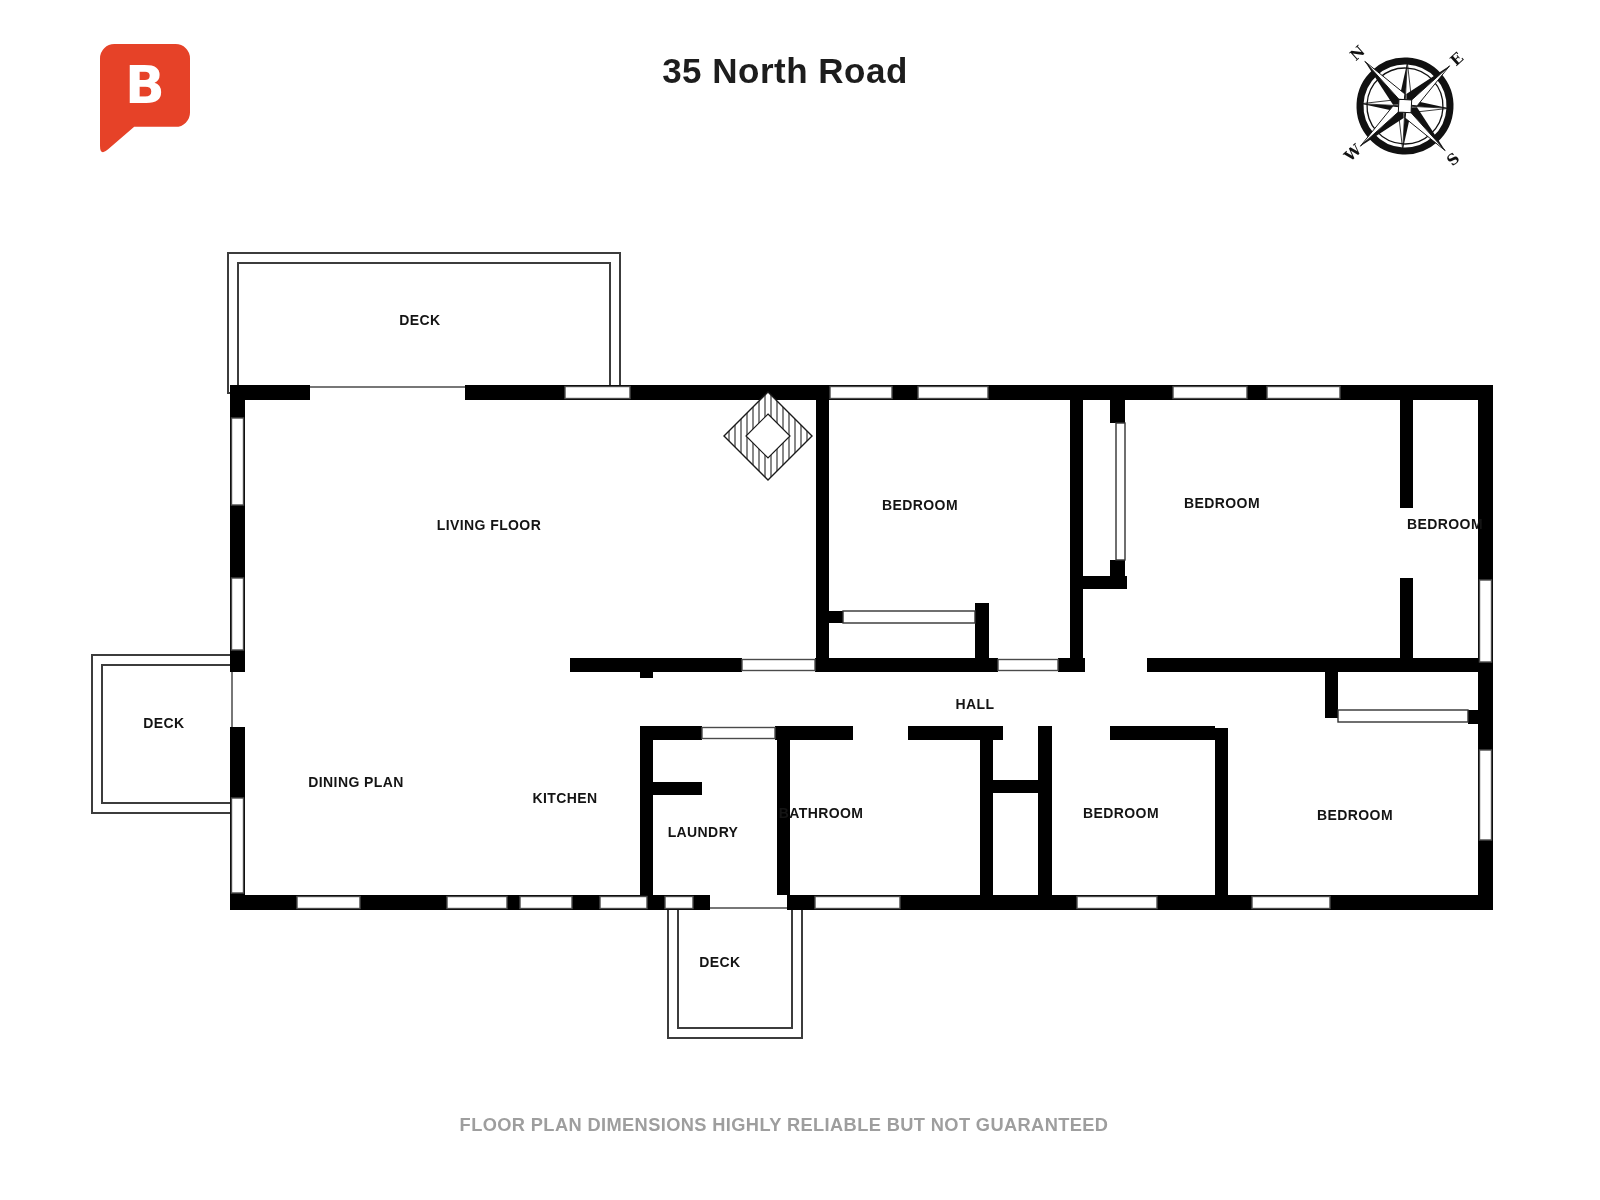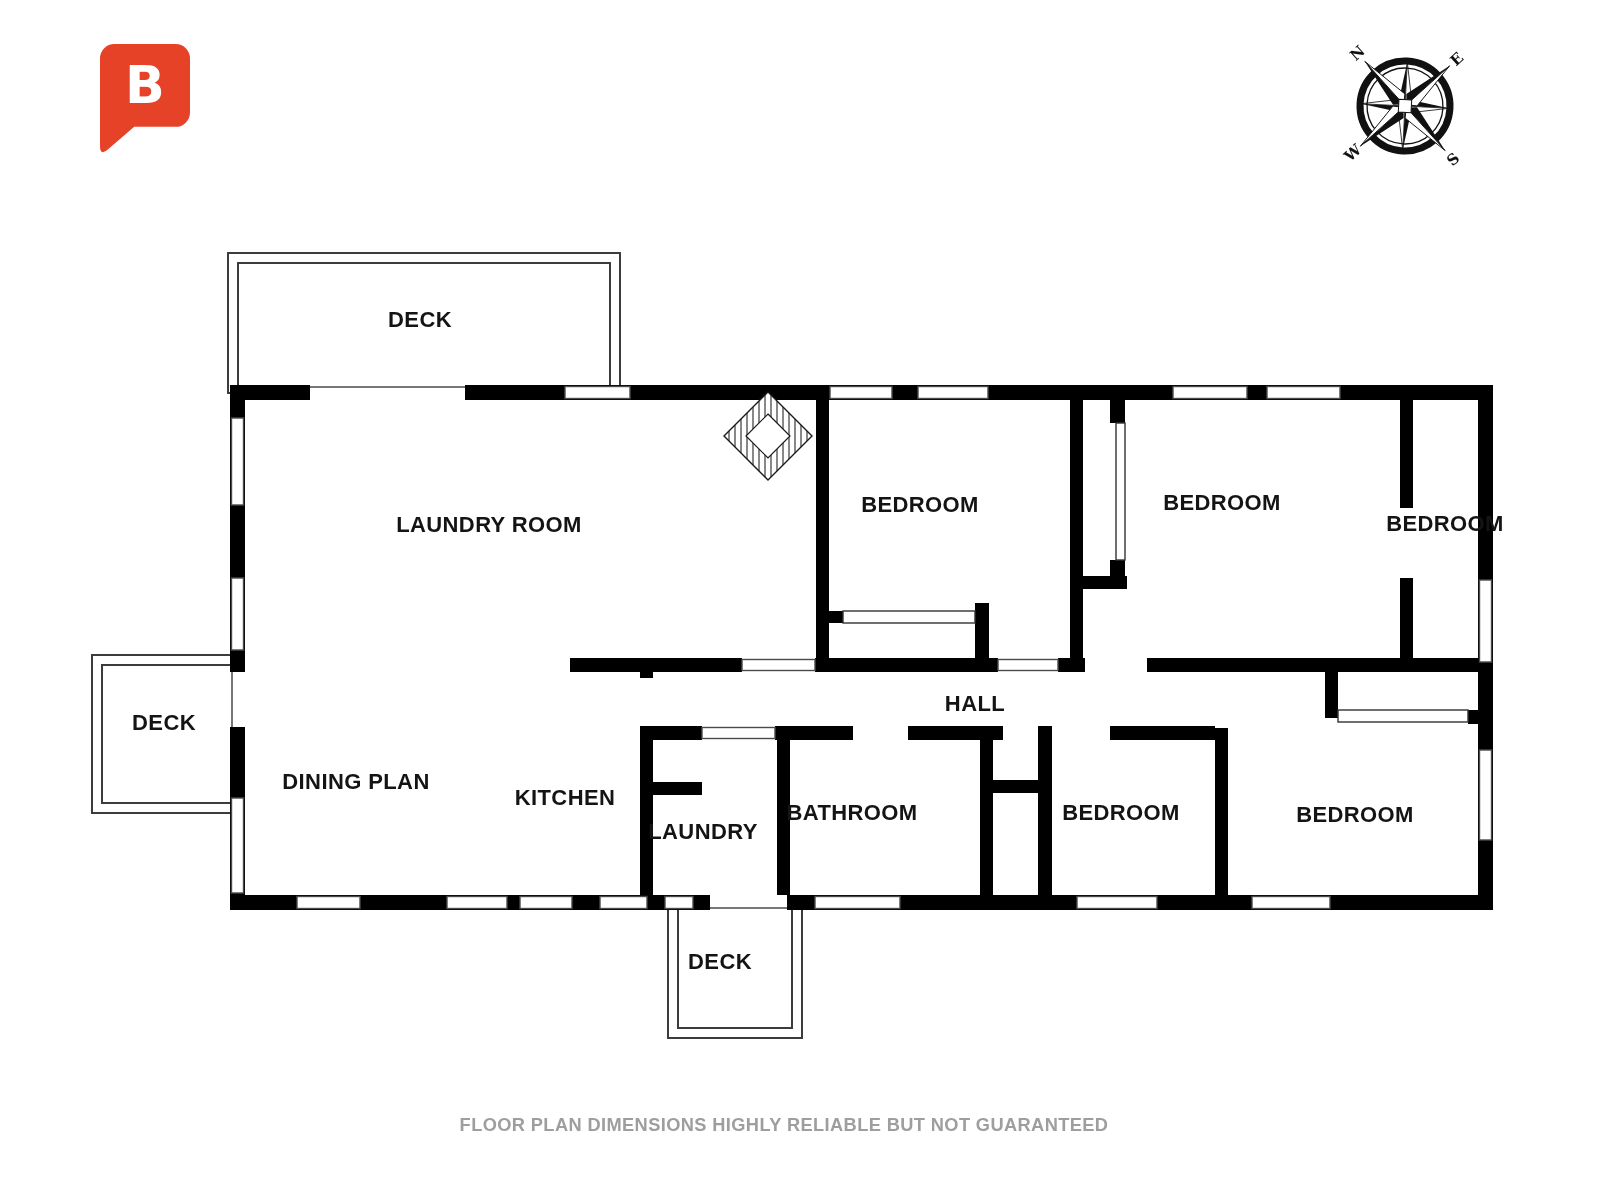--- a/index.html
+++ b/index.html
@@ -3,21 +3,21 @@
 <meta charset="utf-8">
 <style>
   html,body{margin:0;padding:0;background:#ffffff;}
   .canvas{position:relative;width:1600px;height:1200px;background:#ffffff;overflow:hidden;
           font-family:"Liberation Sans",sans-serif;}
   .plan-svg{position:absolute;left:0;top:0;}
   .title-block{position:absolute;left:785px;top:48px;transform:translateX(-50%);
                text-align:center;color:#1d1d1d;font-weight:bold;font-size:35px;line-height:46px;
                letter-spacing:0.5px;white-space:nowrap;}
   .room-label{position:absolute;transform:translate(-50%,-50%);color:#141414;
-              font-size:22px;font-weight:bold;letter-spacing:0.4px;white-space:nowrap;}
+              font-size:14px;font-weight:bold;letter-spacing:0.4px;white-space:nowrap;}
   .disclaimer{position:absolute;left:784px;top:1114px;transform:translateX(-50%) scaleX(0.96);
               color:#9e9e9e;font-size:19px;font-weight:bold;letter-spacing:0.4px;white-space:nowrap;}
   .logo{position:absolute;left:100px;top:44px;}
   .compass{position:absolute;left:1340px;top:38px;}
 </style>
 </head>
 <body>
 
 <div class="canvas">
 
@@ -188,32 +188,33 @@
       <g font-family="DejaVu Serif, serif" font-size="15" font-weight="bold" fill="#111" text-anchor="middle">
         <text x="0" y="-66">N</text>
         <text x="70" y="5">E</text>
         <text x="0" y="77">S</text>
         <text x="-70" y="5">W</text>
       </g>
     </g>
   </svg>
 
   <div class="title-block">
+    <div>35 North Road</div>
   </div>
 
   <div class="room-label" style="left:420px;top:320px">DECK</div>
-  <div class="room-label" style="left:489px;top:525px">LAUNDRY ROOM</div>
+  <div class="room-label" style="left:489px;top:525px">LIVING FLOOR</div>
   <div class="room-label" style="left:920px;top:505px">BEDROOM</div>
   <div class="room-label" style="left:1222px;top:503px">BEDROOM</div>
   <div class="room-label" style="left:1445px;top:524px">BEDROOM</div>
   <div class="room-label" style="left:164px;top:723px">DECK</div>
   <div class="room-label" style="left:356px;top:782px">DINING PLAN</div>
   <div class="room-label" style="left:565px;top:798px">KITCHEN</div>
   <div class="room-label" style="left:975px;top:704px">HALL</div>
   <div class="room-label" style="left:703px;top:832px">LAUNDRY</div>
-  <div class="room-label" style="left:852px;top:813px">BATHROOM</div>
+  <div class="room-label" style="left:821px;top:813px">BATHROOM</div>
   <div class="room-label" style="left:1121px;top:813px">BEDROOM</div>
   <div class="room-label" style="left:1355px;top:815px">BEDROOM</div>
   <div class="room-label" style="left:720px;top:962px">DECK</div>
 
   <div class="disclaimer">FLOOR PLAN DIMENSIONS HIGHLY RELIABLE BUT NOT GUARANTEED</div>
 
 </div>
 
 </body></html>

